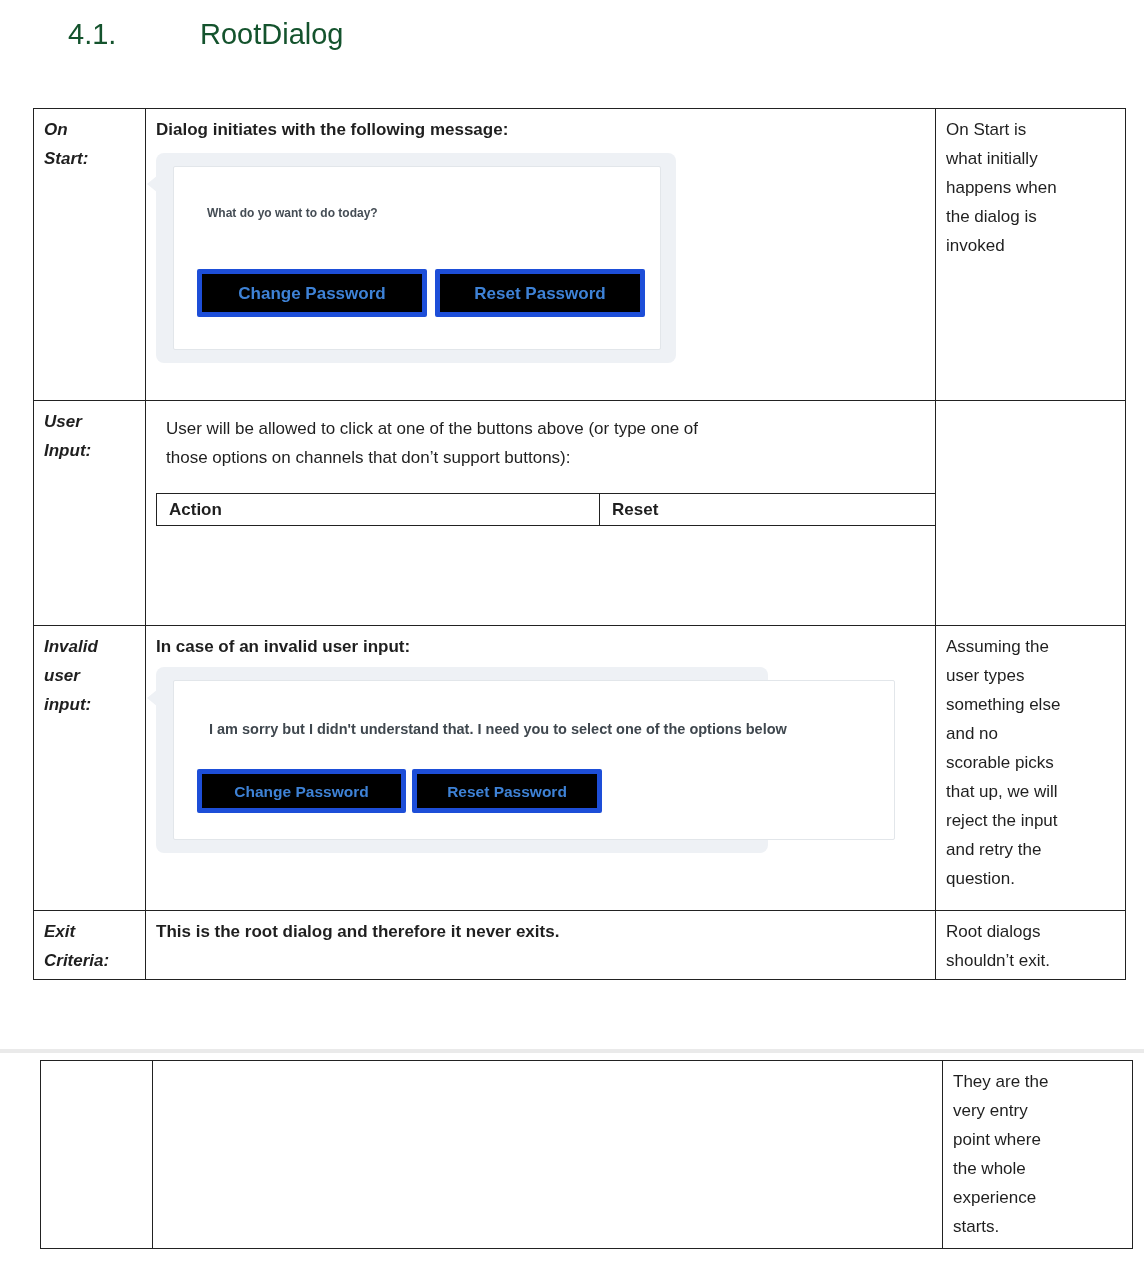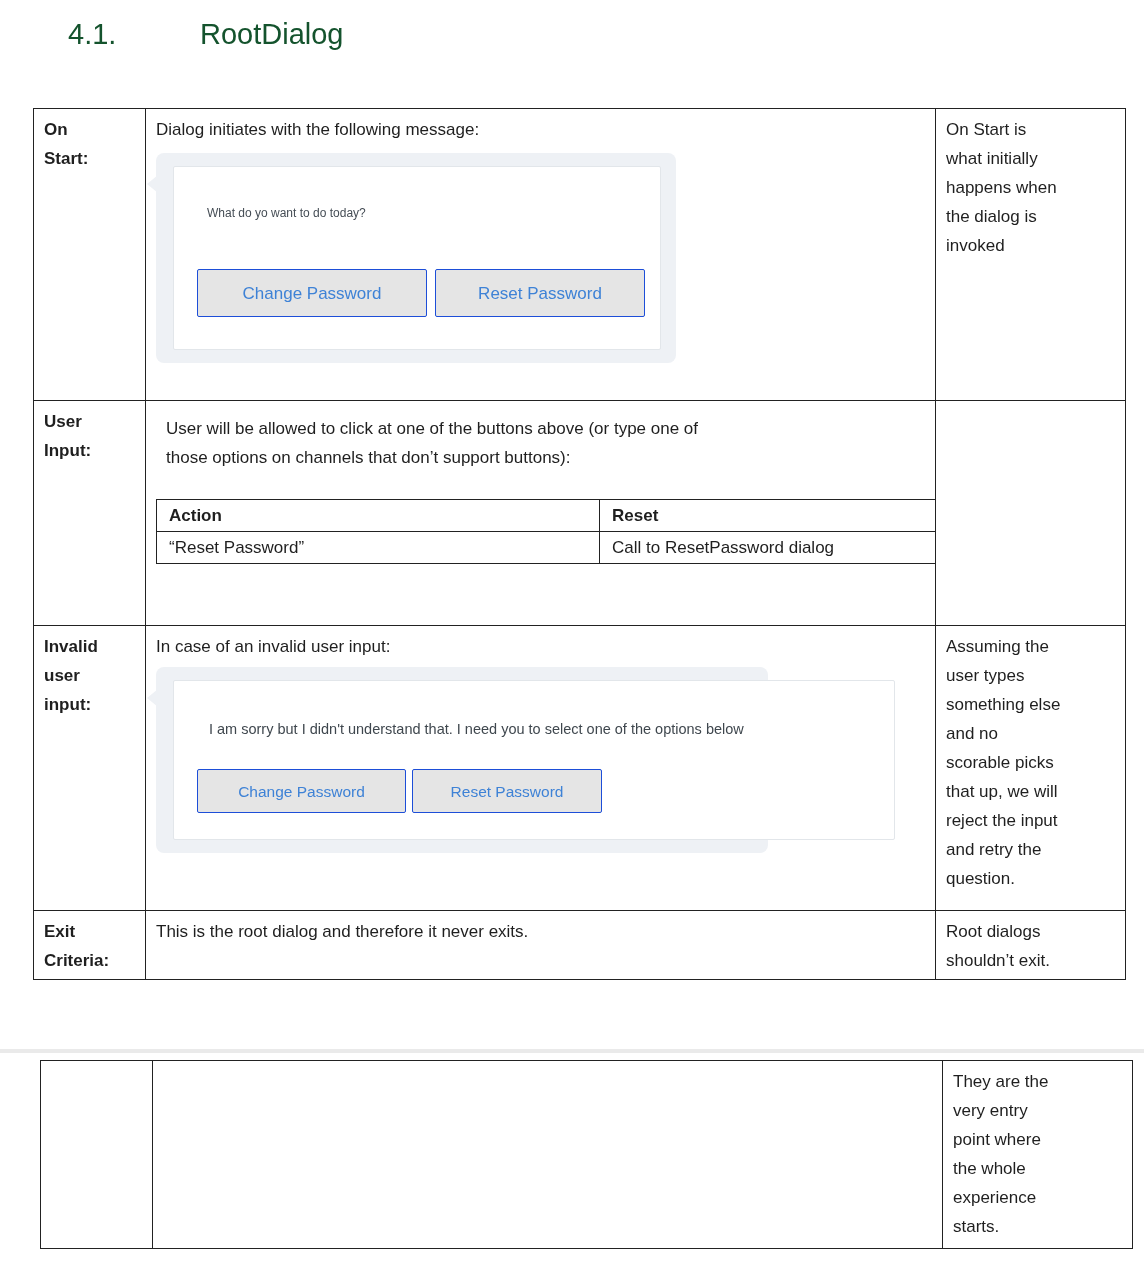--- a/index.html
+++ b/index.html
@@ -15,23 +15,23 @@
     font-size: 17px; line-height: 29px; padding: 6px 8px 4px 10px; overflow: hidden; }
   .pre { white-space: pre-wrap; }
   .bold { font-weight: bold; }
 
   #main-table { left: 33px; top: 108px; width: 1092px; }
   #cont-table { left: 40px; top: 1060px; width: 1092px; }
   col.c-event { width: 112px; }
   col.c-desc  { width: 790px; }
   col.c-notes { width: 190px; }
 
-  td.event-cell { font-weight: bold; line-height: 31px; }
+  td.event-cell { font-weight: bold; line-height: 31px; font-style: italic; }
   td.notes-cell { line-height: 31px; padding-left: 12px; }
-  td.desc-cell  { padding-top: 7px; }
+  td.desc-cell  { padding-top: 7px; font-weight: bold; }
   td.nopad { padding: 0; }
   .cell-para { padding: 7px 10px 0 10px; }
 
   
   .card { position: relative; background: #EEF1F5; border-radius: 8px; margin-top: 9px; }
   .card .tail { position: absolute; left: -9px; top: 22px; width: 0; height: 0;
     border-top: 9px solid transparent; border-bottom: 9px solid transparent;
     border-right: 11px solid #EEF1F5; }
   .card-inner { position: absolute; background: #fff; border: 1px solid #E2E6EA;
     border-radius: 2px; left: 17px; top: 13px; }
@@ -40,27 +40,27 @@
   .card1 .msg { padding: 32px 10px 0 33px; font-size: 12px; color: #454D55; }
   .card1 .btn-row { position: absolute; left: 23px; top: 102px; display: flex; gap: 8px; }
   .card1 .bot-btn { width: 230px; height: 48px; font-size: 17px; }
   .card1 .bot-btn.reset { width: 210px; }
   .card2 { width: 612px; height: 186px; margin-top: 6px; }
   .card2 .card-inner { width: 722px; height: 160px; }
   .card2 .msg { padding: 34px 10px 0 35px; font-size: 14.5px; color: #3F474E; }
   .card2 .btn-row { position: absolute; left: 23px; top: 88px; display: flex; gap: 6px; }
   .card2 .bot-btn { width: 209px; height: 44px; font-size: 15.5px; }
   .card2 .bot-btn.reset { width: 190px; }
-  .bot-btn { background: #e5e5e5; border: 1px solid #1d4ed8; border-radius: 2px;
+  .bot-btn { background: #000000; border: 5px solid #1d4ed8; border-radius: 2px;
     color: #3E82D6; font-family: "Liberation Sans", sans-serif; display: flex;
     align-items: center; justify-content: center; cursor: pointer; }
 
   
   table.nested { border-collapse: collapse; table-layout: fixed; width: 100%;
-    margin-top: 27px; }
+    margin-top: 21px; }
   table.nested td { border: 1.5px solid #222; font-size: 17px; line-height: 29px;
     padding: 1px 8px 1px 12px; vertical-align: top; }
   col.n-action { width: 443px; }
   col.n-effect { width: 347px; }
 
   .page-break { position: absolute; left: 0; top: 1049px; width: 1144px; height: 4px;
     background: #EAEAEA; }
 </style>
 </head>
 <body>
@@ -110,24 +110,20 @@
 those options on channels that don’t support buttons):</div>
       <table class="nested">
         <colgroup>
               <col class="n-action">
               <col class="n-effect">
             </colgroup>
         <tbody>
               <tr style="height:32px">
           <td class="bold">Action</td>
           <td class="bold">Reset</td>
-        </tr>
-        <tr style="height:29px">
-          <td>“Reset Password”</td>
-          <td>Call to ResetPassword dialog</td>
         </tr>
       </tbody>
           </table>
     </td>
     <td class="notes-cell"></td>
   </tr>
 
   <tr style="height:285px">
     <td class="event-cell pre">Invalid
 user

